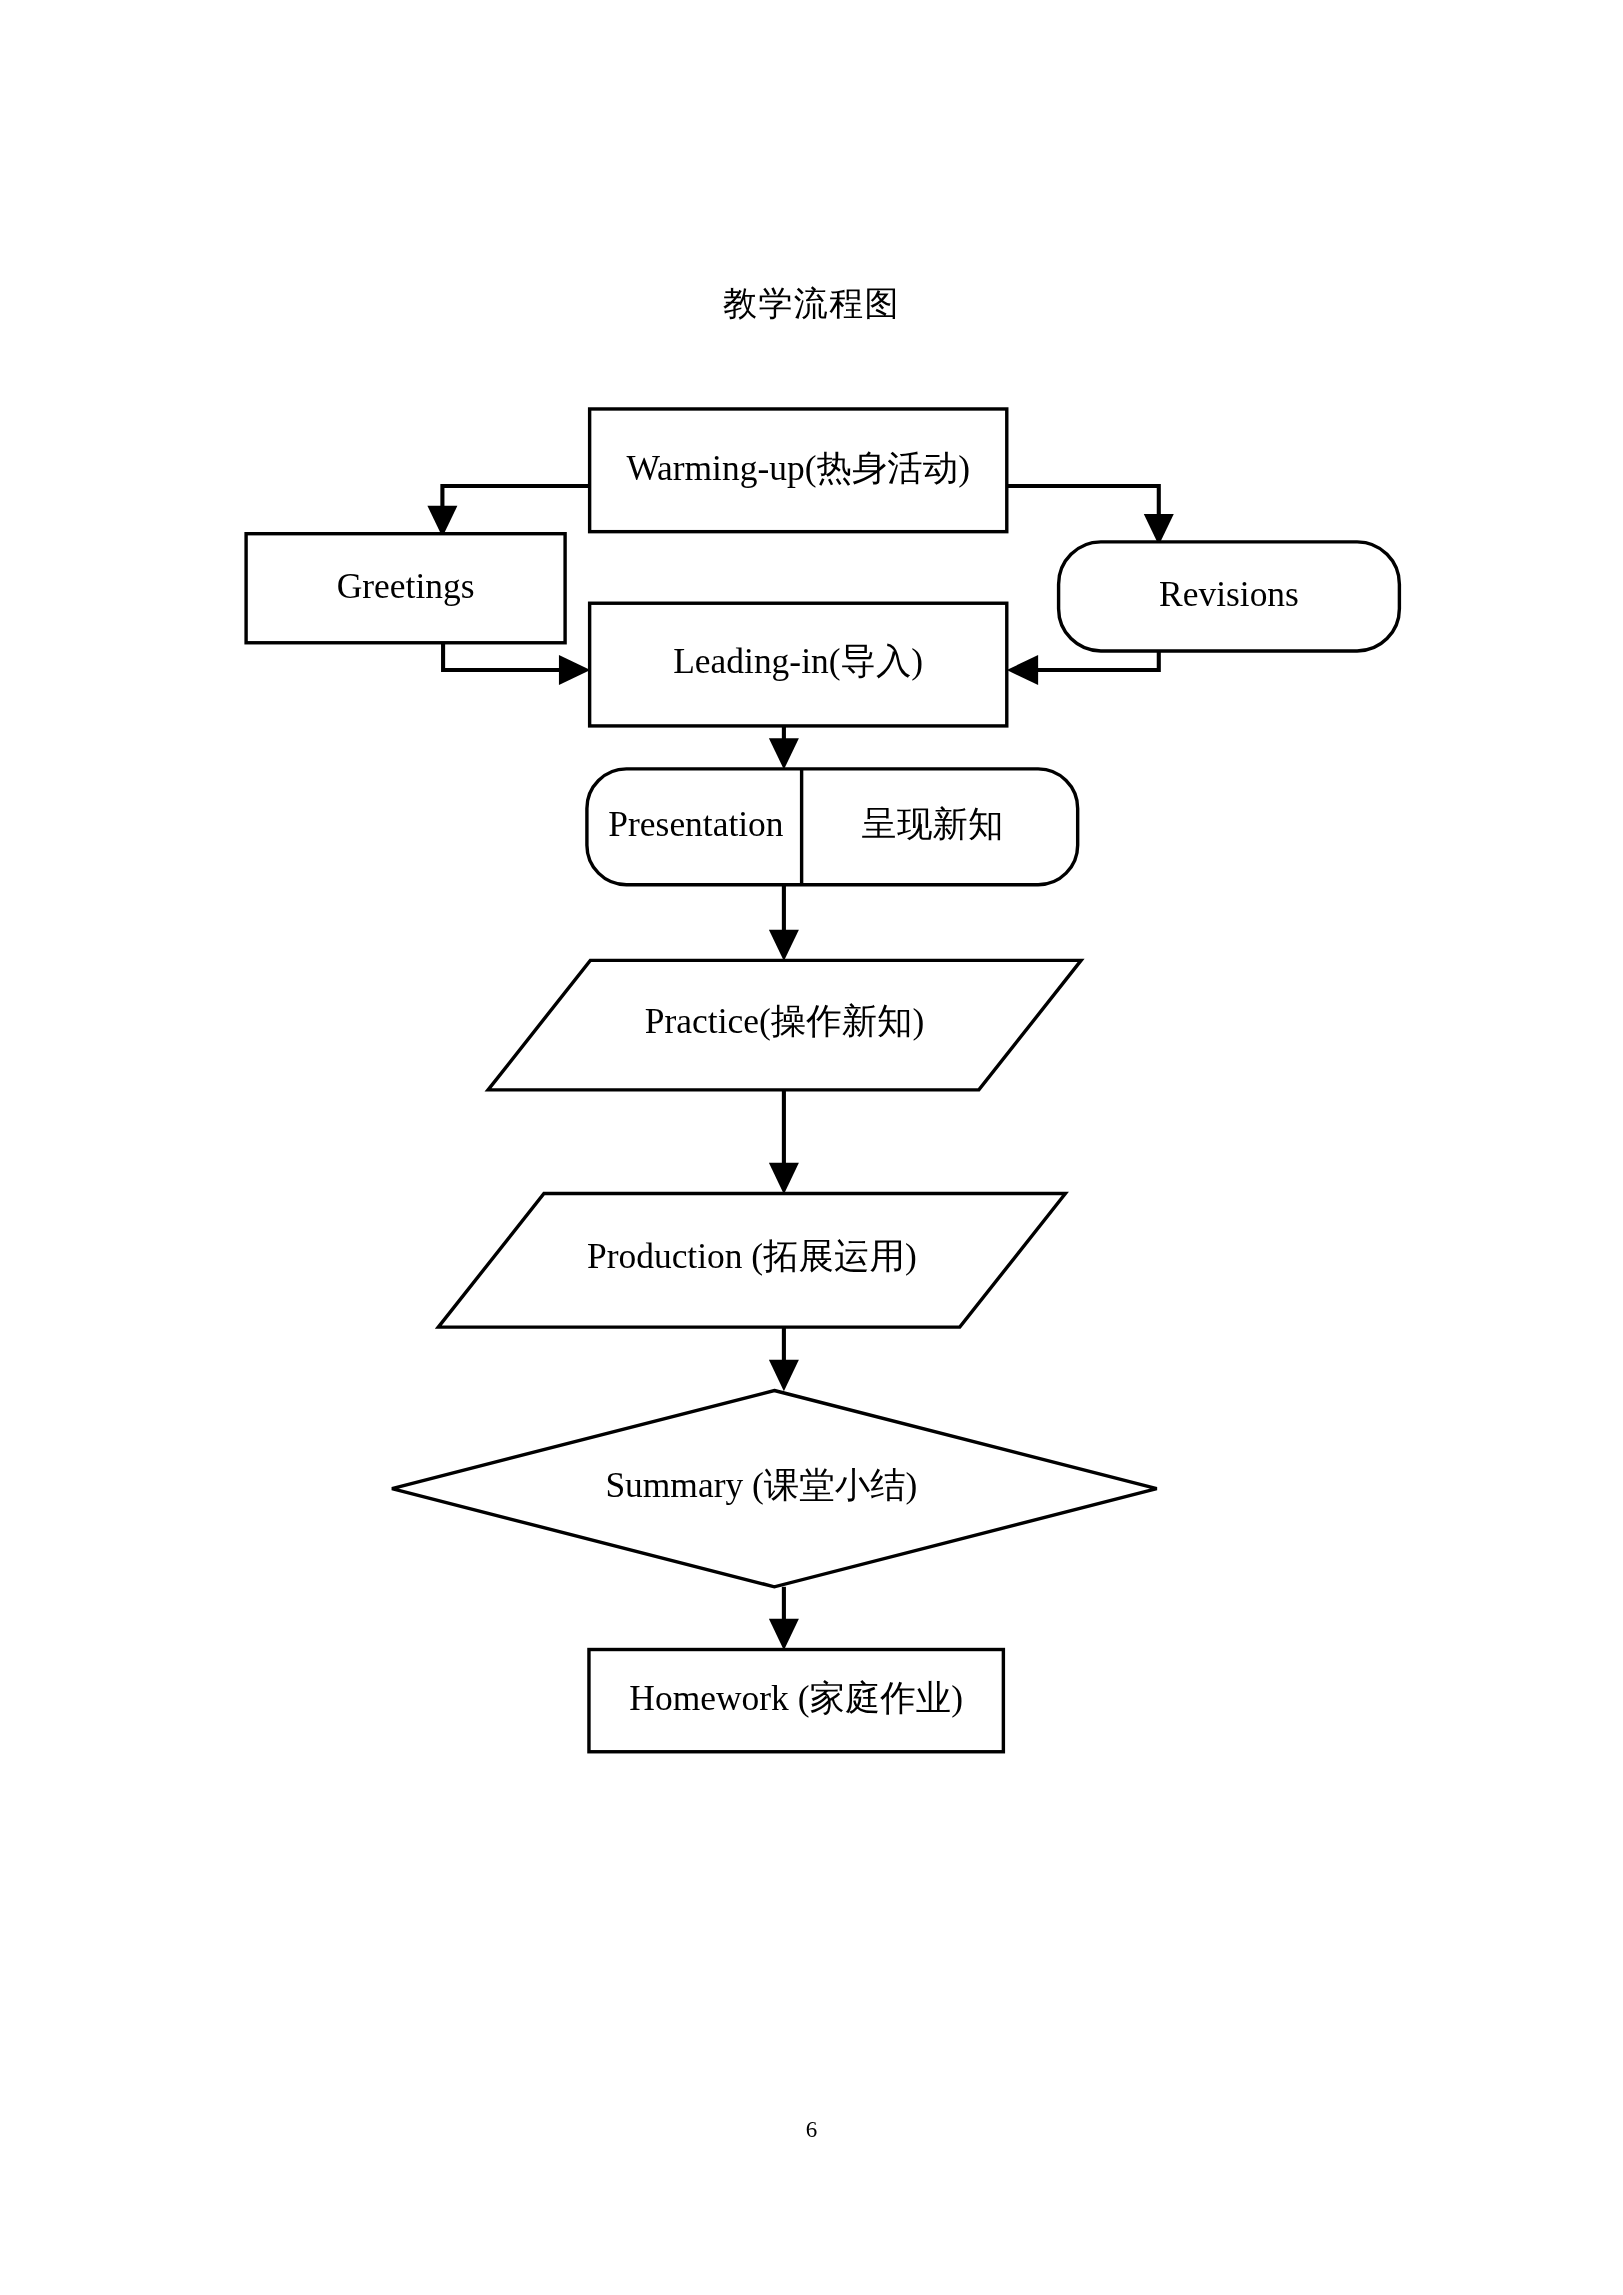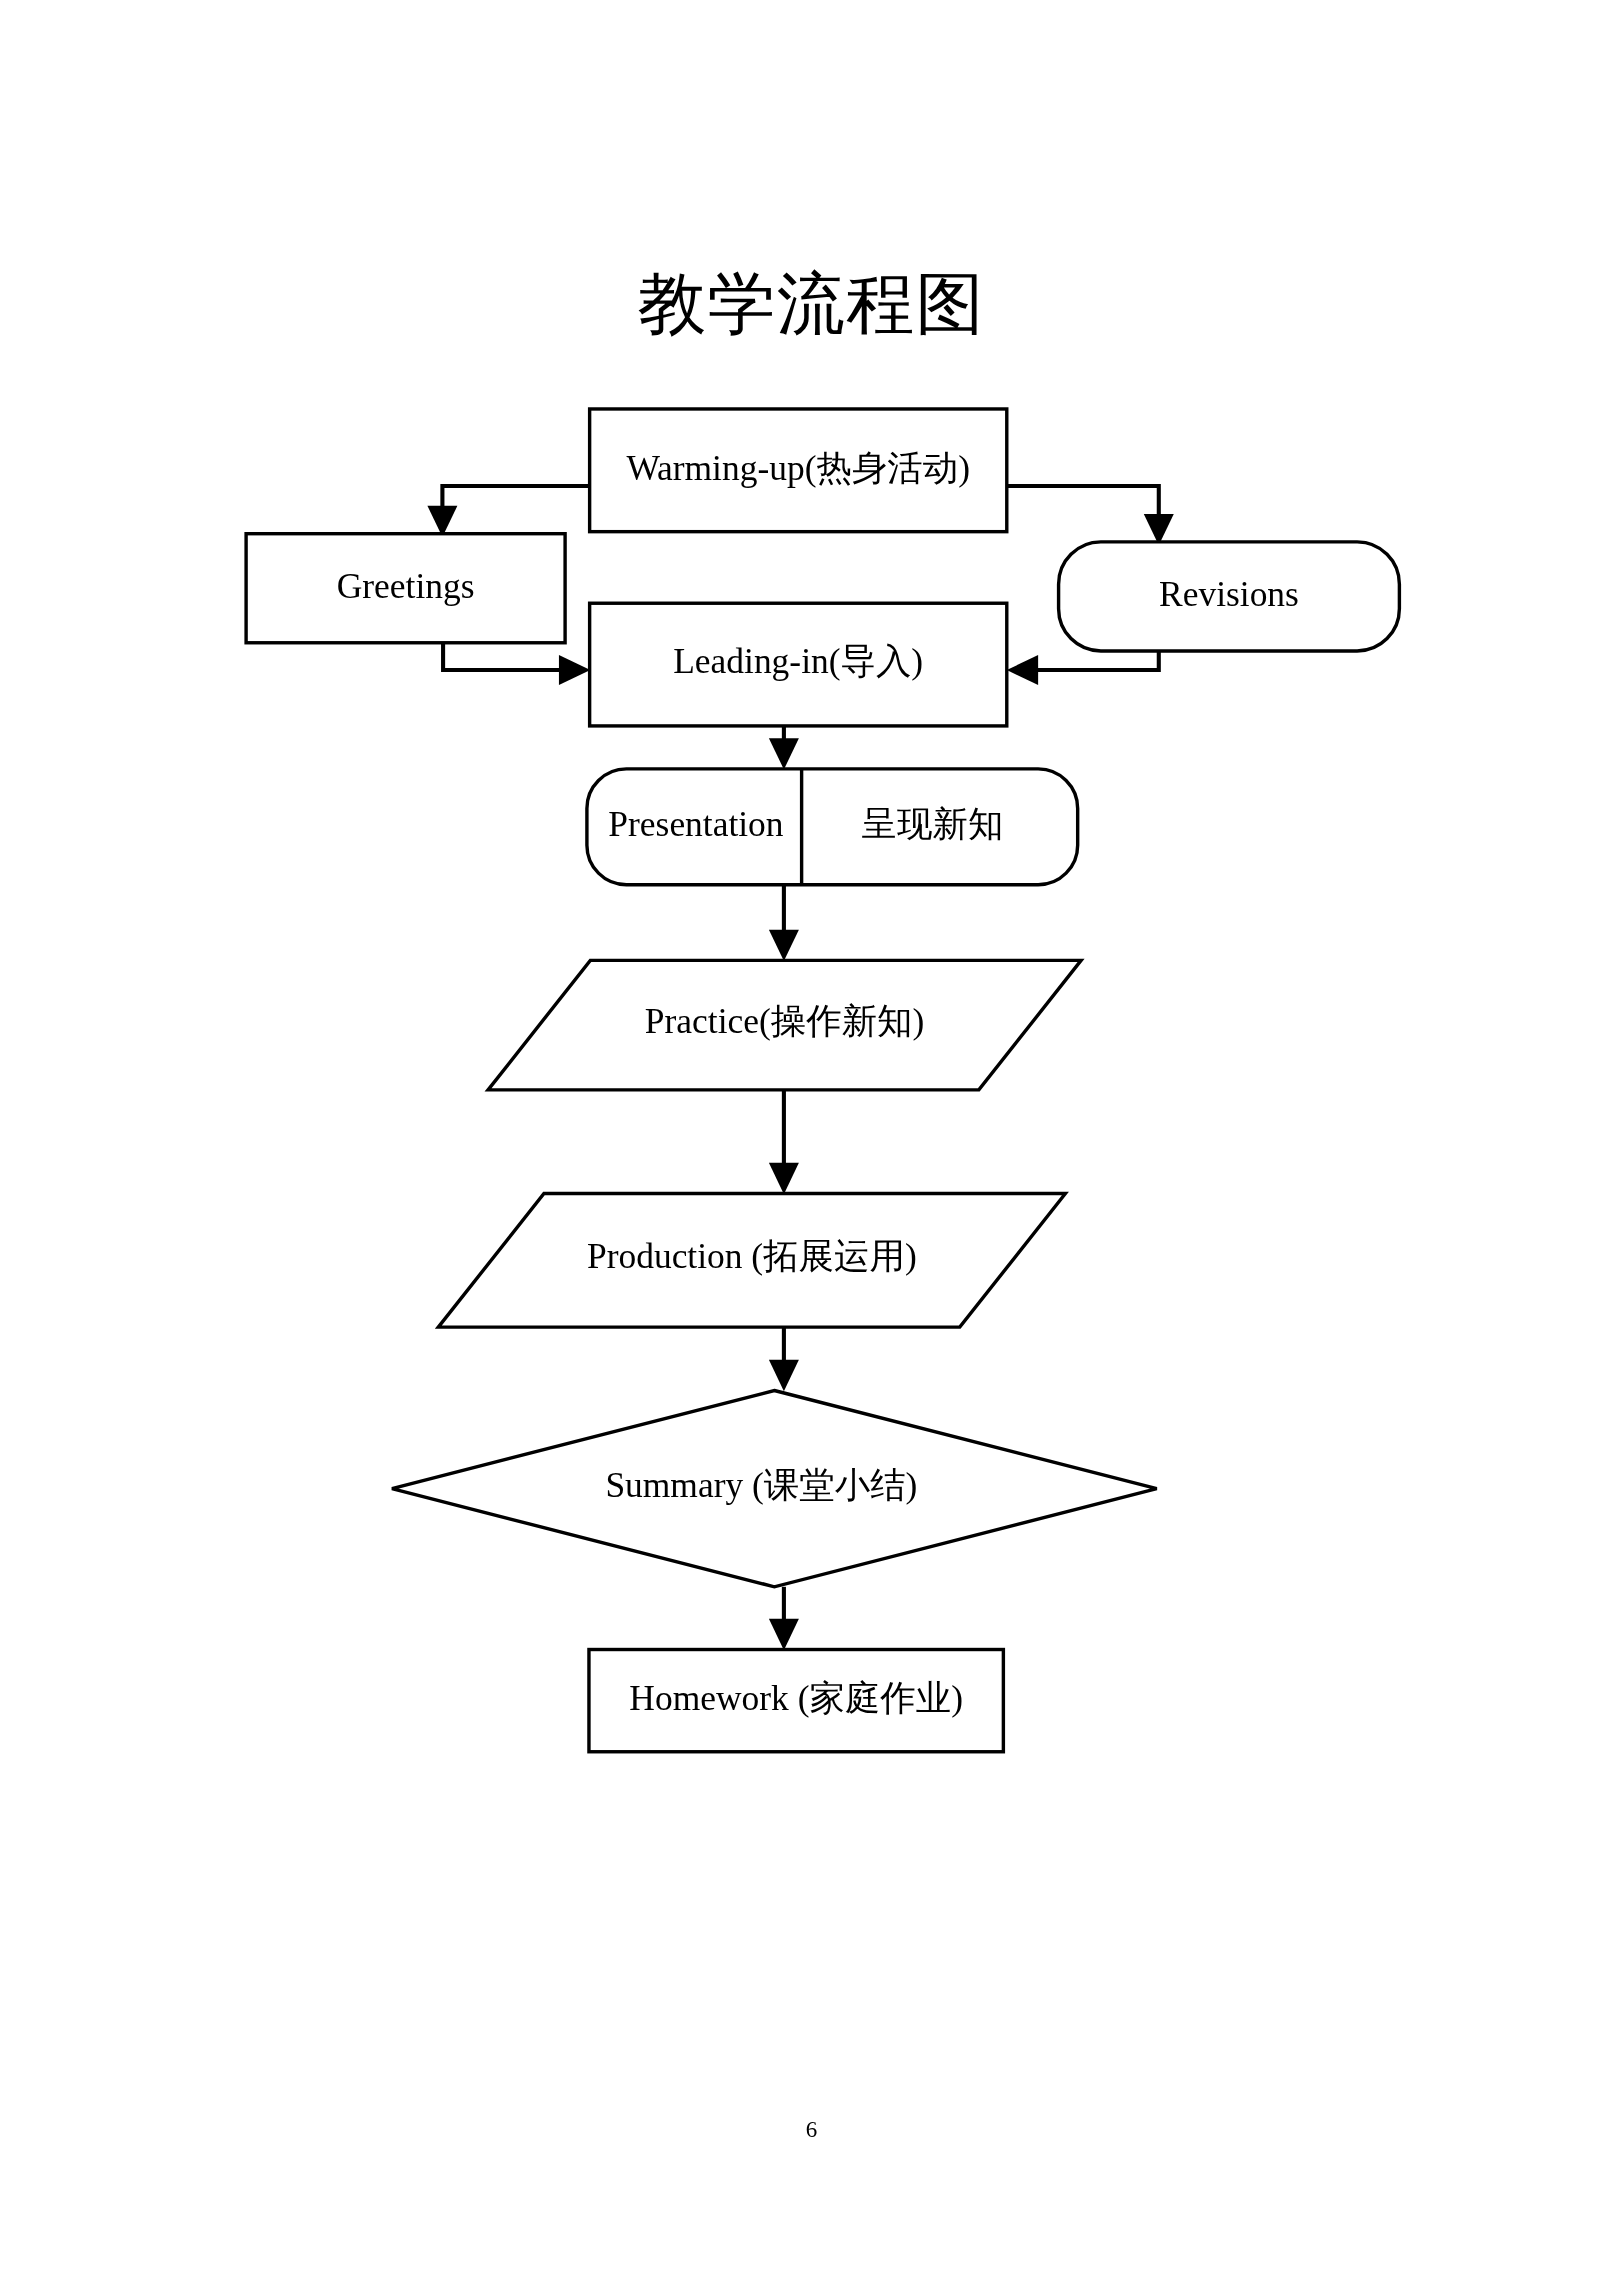--- a/index.html
+++ b/index.html
@@ -23,21 +23,21 @@
     height: 2295px;
     background: #ffffff;
   }
   .doc-title {
     position: absolute;
     left: 0;
     top: 271px;
     width: 1623px;
     text-align: center;
     font-family: "DejaVu Sans", "Liberation Sans", sans-serif;
-    font-size: 68px;
+    font-size: 34px;
     line-height: 65px;
     letter-spacing: 1.4px;
     color: #000000;
     white-space: nowrap;
   }
   .flow-canvas {
     position: absolute;
     left: 0;
     top: 0;
     width: 1623px;

